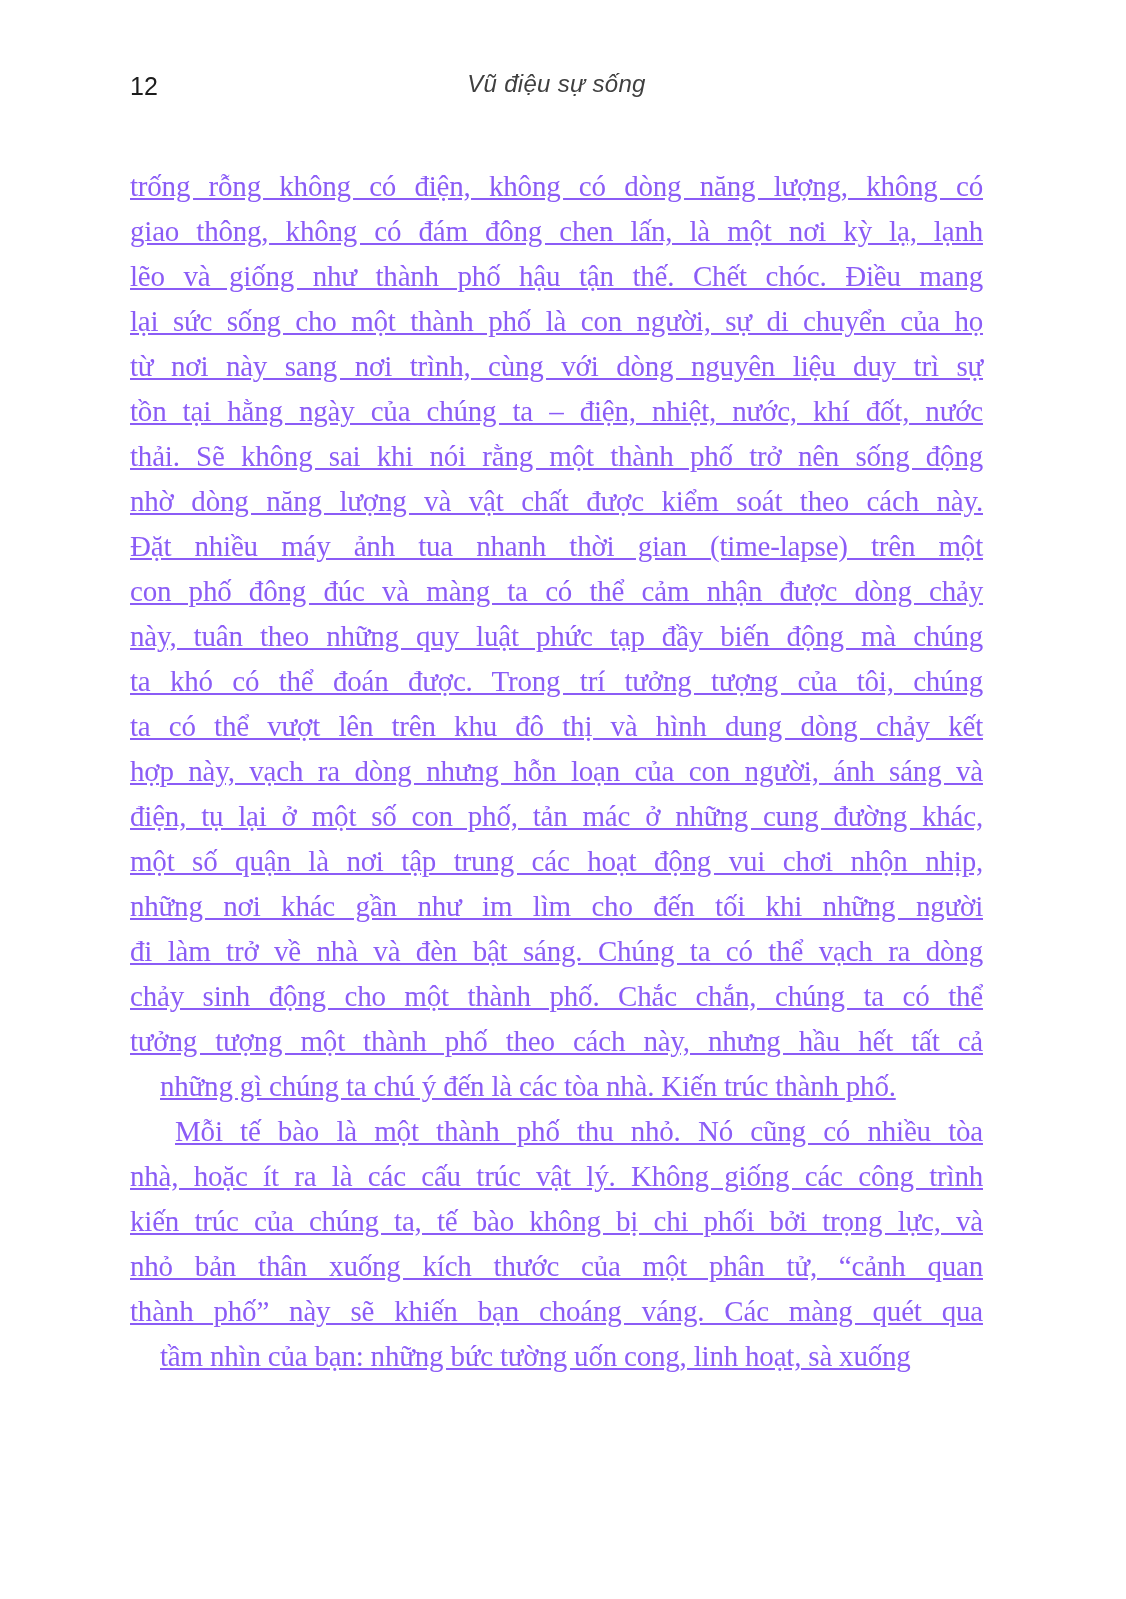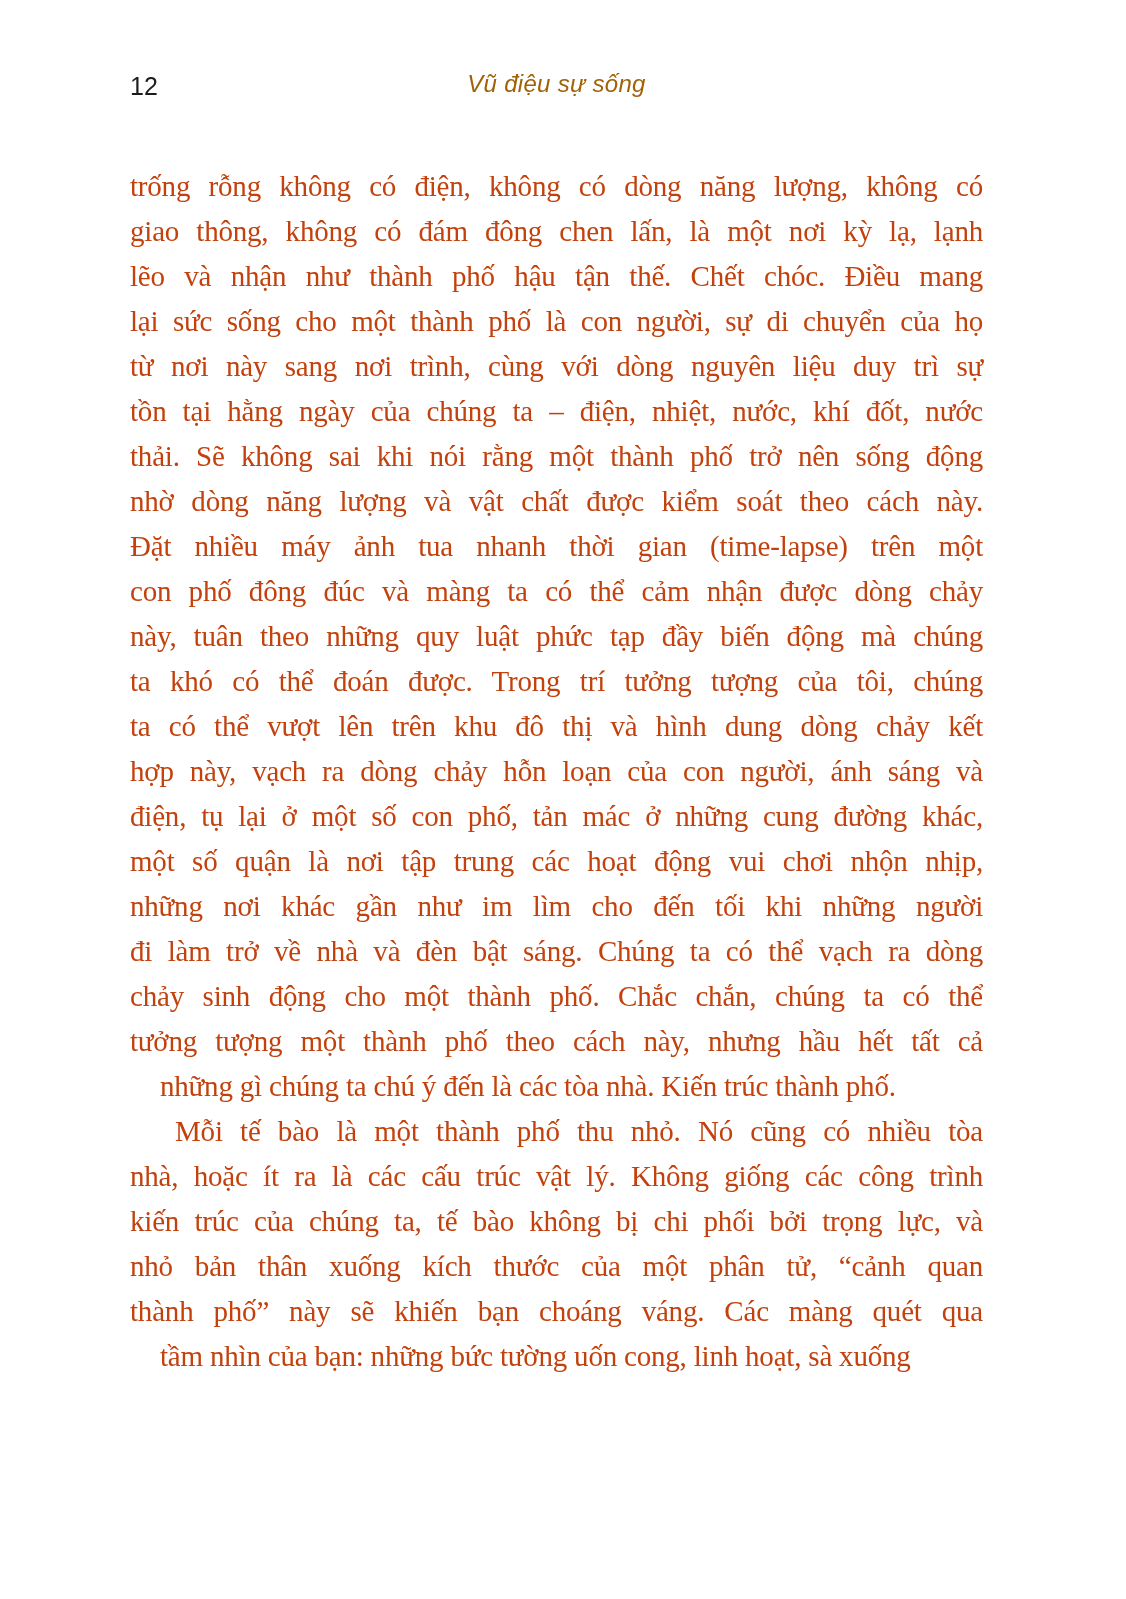--- a/index.html
+++ b/index.html
@@ -31,32 +31,33 @@
     font-size: 25px;
     font-weight: 400;
     color: #1c1c1c;
     text-align: right;
   }
   .running-title {
     display: block;
     text-align: center;
     font-style: italic;
     font-size: 24px;
-    color: #a16207;
+    color: #404040;
     letter-spacing: 0.3px;
   }
   .text-block {
     position: absolute;
     left: 130px;
     top: 164px;
     width: 853px;
     font-size: 29px;
     line-height: 45px;
     letter-spacing: -0.2px;
-    color: #c2410c;
+    color: #8b5cf6;
+    text-decoration: underline;
   }
   .paragraph { margin: 0; }
   .line {
     text-align: justify;
     text-align-last: justify;
     text-justify: inter-word;
   }
   .line.last {
     text-align-last: left;
     margin-left: 30px;
@@ -71,32 +72,32 @@
 <div class="page">
   <header class="page-header">
     <span class="page-number">12</span>
     <span class="running-title">Vũ điệu sự sống</span>
   </header>
 
   <main class="text-block" id="text-block">
       <div class="paragraph">
         <div class="line">trống rỗng không có điện, không có dòng năng lượng, không có</div>
         <div class="line">giao thông, không có đám đông chen lấn, là một nơi kỳ lạ, lạnh</div>
-        <div class="line">lẽo và nhận như thành phố hậu tận thế. Chết chóc. Điều mang</div>
+        <div class="line">lẽo và giống như thành phố hậu tận thế. Chết chóc. Điều mang</div>
         <div class="line">lại sức sống cho một thành phố là con người, sự di chuyển của họ</div>
         <div class="line">từ nơi này sang nơi trình, cùng với dòng nguyên liệu duy trì sự</div>
         <div class="line">tồn tại hằng ngày của chúng ta – điện, nhiệt, nước, khí đốt, nước</div>
         <div class="line">thải. Sẽ không sai khi nói rằng một thành phố trở nên sống động</div>
         <div class="line">nhờ dòng năng lượng và vật chất được kiểm soát theo cách này.</div>
         <div class="line">Đặt nhiều máy ảnh tua nhanh thời gian (time-lapse) trên một</div>
         <div class="line">con phố đông đúc và màng ta có thể cảm nhận được dòng chảy</div>
         <div class="line">này, tuân theo những quy luật phức tạp đầy biến động mà chúng</div>
         <div class="line">ta khó có thể đoán được. Trong trí tưởng tượng của tôi, chúng</div>
         <div class="line">ta có thể vượt lên trên khu đô thị và hình dung dòng chảy kết</div>
-        <div class="line">hợp này, vạch ra dòng chảy hỗn loạn của con người, ánh sáng và</div>
+        <div class="line">hợp này, vạch ra dòng nhưng hỗn loạn của con người, ánh sáng và</div>
         <div class="line">điện, tụ lại ở một số con phố, tản mác ở những cung đường khác,</div>
         <div class="line">một số quận là nơi tập trung các hoạt động vui chơi nhộn nhịp,</div>
         <div class="line">những nơi khác gần như im lìm cho đến tối khi những người</div>
         <div class="line">đi làm trở về nhà và đèn bật sáng. Chúng ta có thể vạch ra dòng</div>
         <div class="line">chảy sinh động cho một thành phố. Chắc chắn, chúng ta có thể</div>
         <div class="line">tưởng tượng một thành phố theo cách này, nhưng hầu hết tất cả</div>
         <div class="line last">những gì chúng ta chú ý đến là các tòa nhà. Kiến trúc thành phố.</div>
       </div>
       <div class="paragraph">
         <div class="line indent">Mỗi tế bào là một thành phố thu nhỏ. Nó cũng có nhiều tòa</div>

